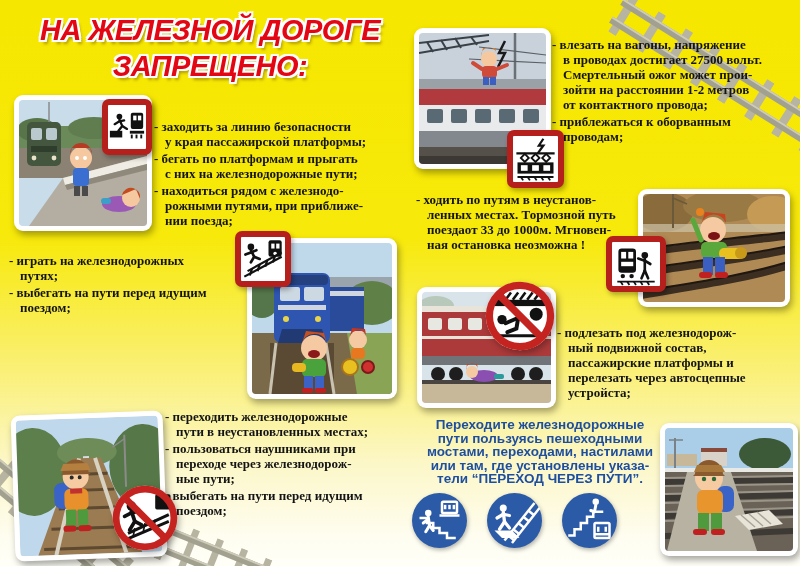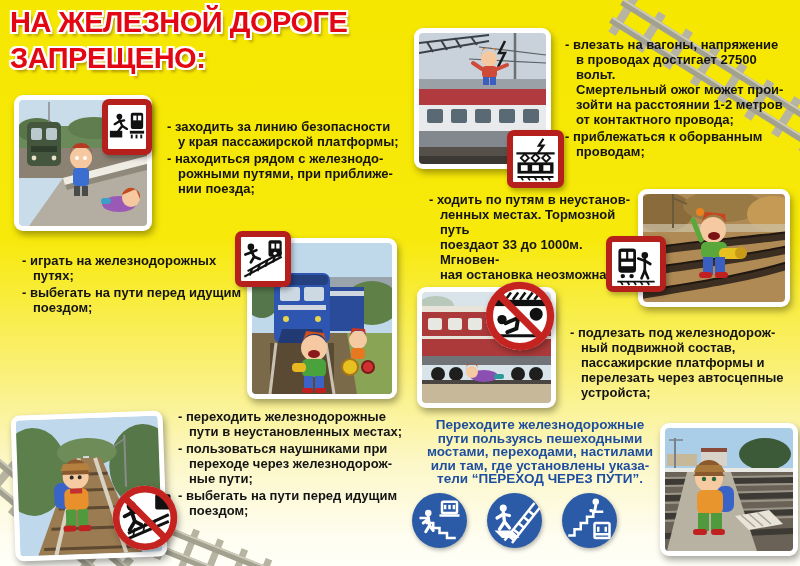--- a/index.html
+++ b/index.html
@@ -3,29 +3,30 @@
 <meta charset="utf-8">
 <style>
   html,body{margin:0;padding:0;background:#777;}
   #poster{
     position:relative; width:800px; height:566px; overflow:hidden;
     font-family:"Liberation Sans", sans-serif;
     background:linear-gradient(180deg,#f6e700 0%,#f7e90a 42%,#faf07a 66%,#fcf7c8 82%,#fefdf0 95%,#fffff8 100%);
   }
   .abs{position:absolute;}
   #title{
-    left:10px; top:4px; width:400px; text-align:left;
+    left:10px; top:12px; width:400px; text-align:center;
     font-weight:bold; font-size:29px; line-height:36px; letter-spacing:-0.5px;
     color:#e30613;
     text-shadow:-2px -2px 0 #fff,2px -2px 0 #fff,-2px 2px 0 #fff,2px 2px 0 #fff,
       -2px 0 0 #fff,2px 0 0 #fff,0 -2px 0 #fff,0 2px 0 #fff,3px 4px 3px rgba(90,60,0,.45);
     z-index:4;
+    font-style:italic;
   }
   .txt{position:absolute; font-weight:bold; font-size:13px; line-height:15px; color:#141414; z-index:3;}
-  .item{white-space:pre-line; padding-left:25px; text-indent:-11px;}
+  .item{white-space:pre-line; padding-left:12px; text-indent:-11px;font-family:Liberation Serif, serif;}
   .item + .item{margin-top:2px;}
   .note{position:absolute; font-weight:bold; font-size:13.5px; line-height:13.6px;
         color:#1d4e9f; white-space:pre-line; z-index:3;}
   .photo{position:absolute; box-sizing:border-box; background:#fff; padding:5px;
          border-radius:9px; box-shadow:2px 4px 7px rgba(0,0,0,.35); z-index:2;}
   .photo svg{display:block; width:100%; height:100%; border-radius:4px;}
   .sign{position:absolute; box-sizing:border-box; background:#fff; border:6px solid #b5201c;
         border-radius:7px; box-shadow:2px 3px 5px rgba(0,0,0,.3); z-index:5;}
   .sign svg{display:block; width:100%; height:100%;}
   .circle-sign{position:absolute; z-index:5;}
@@ -162,20 +163,22 @@
         <path d="M15 19 L20 22"></path>
         <path d="M12 14 L7 17"></path>
           <path d="M12 14 L17 13"></path>
       </g>
     </svg>
   </div>
 
   <div class="txt" style="left:153px; top:119px; width:260px;">
     <div class="item">- заходить за линию безопасности
 у края пассажирской платформы;</div>
+    <div class="item">- бегать по платформам и прыгать
+с них на железнодорожные пути;</div>
     <div class="item">- находиться рядом с железнодо-
 рожными путями, при приближе-
 нии поезда;</div>
   </div>
 
   <div class="txt" style="left:8px; top:253px; width:244px;">
     <div class="item">- играть на железнодорожных
 путях;</div>
     <div class="item">- выбегать на пути перед идущим
 поездом;</div>

